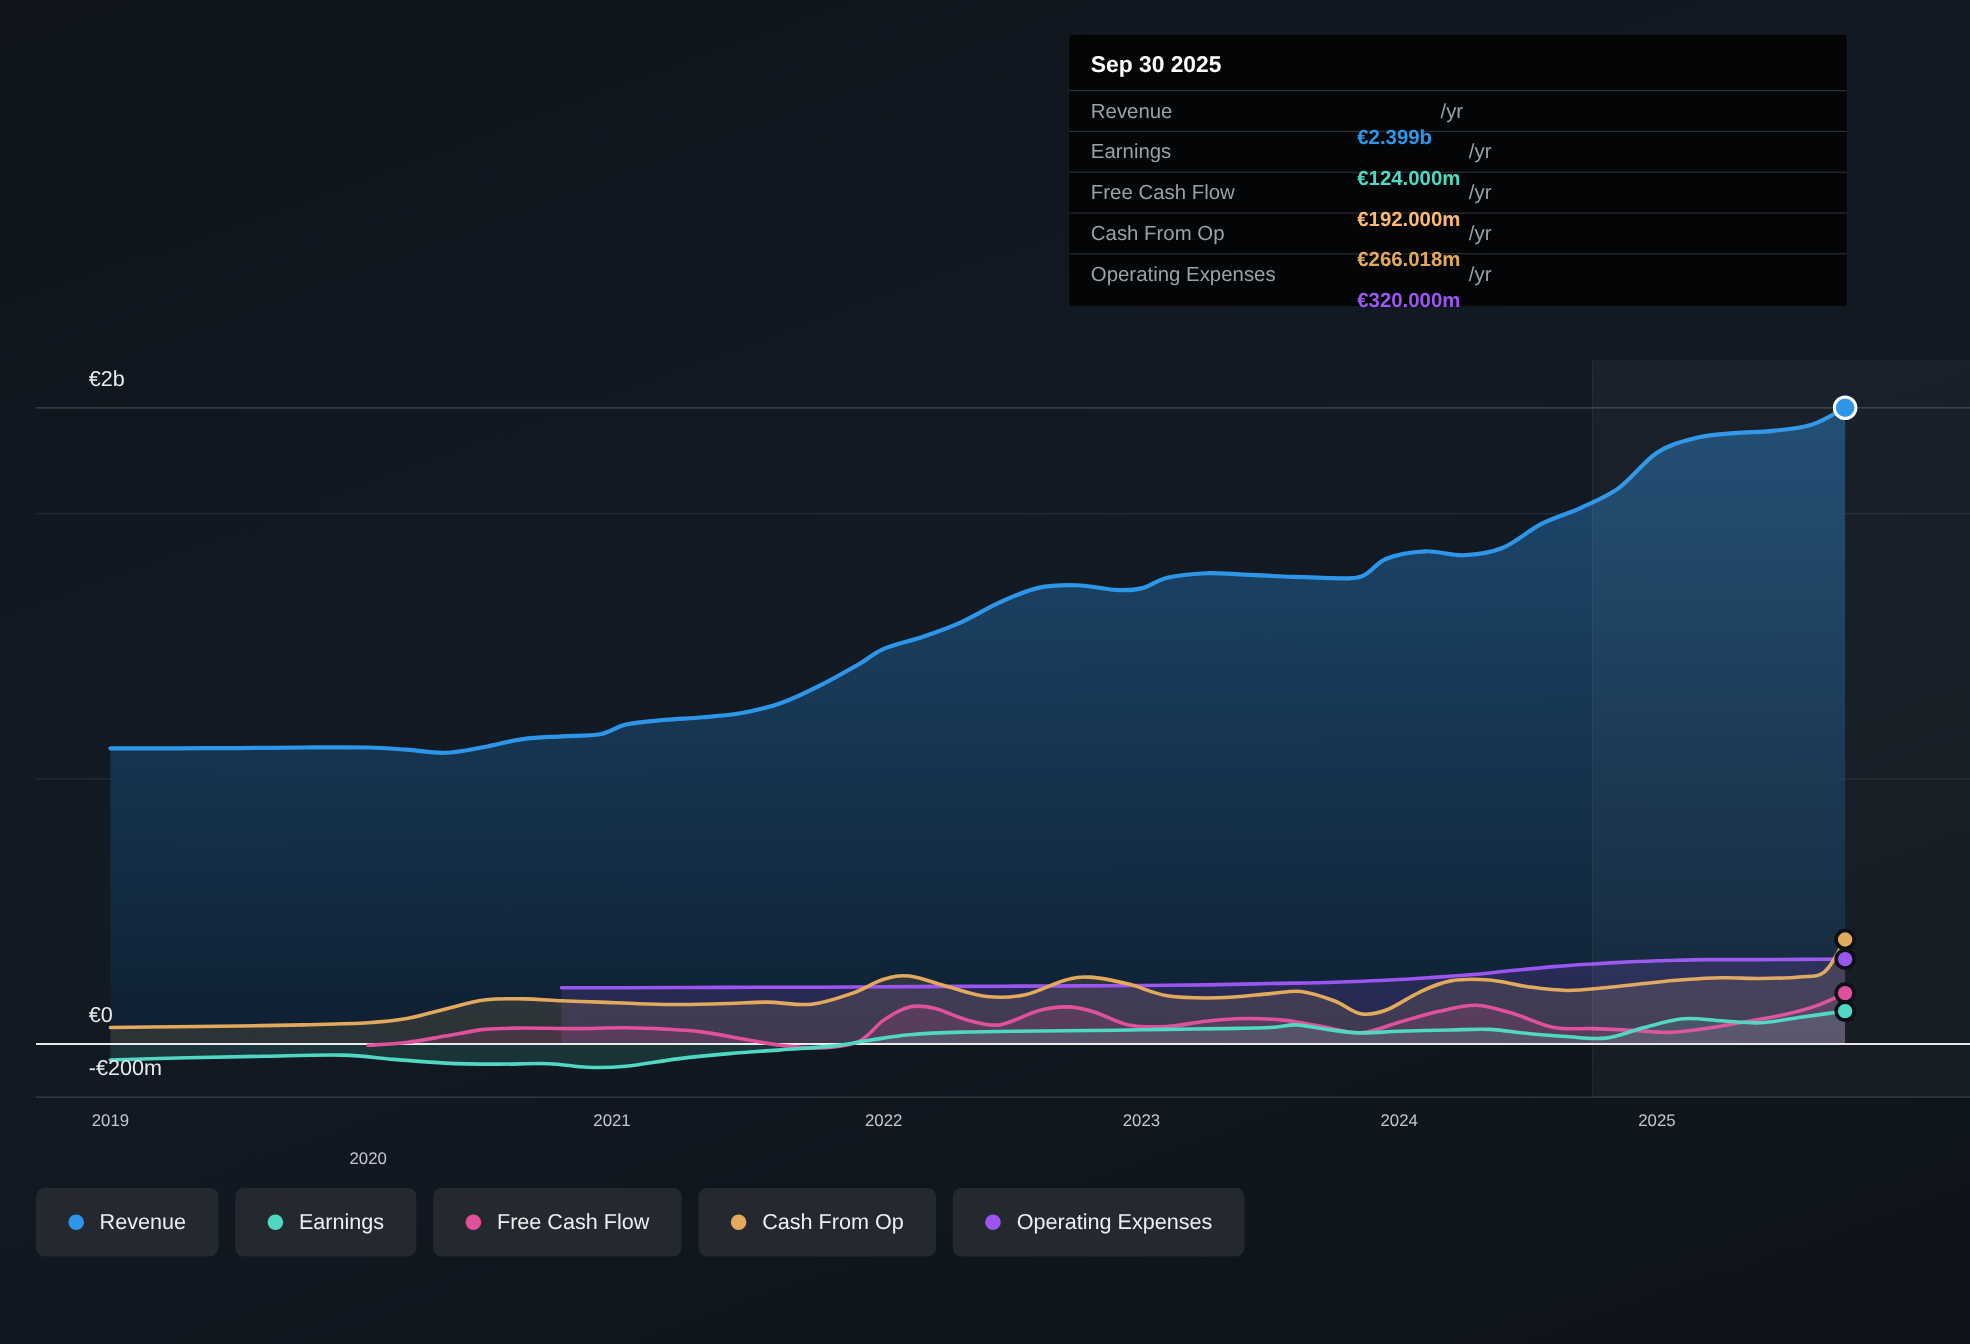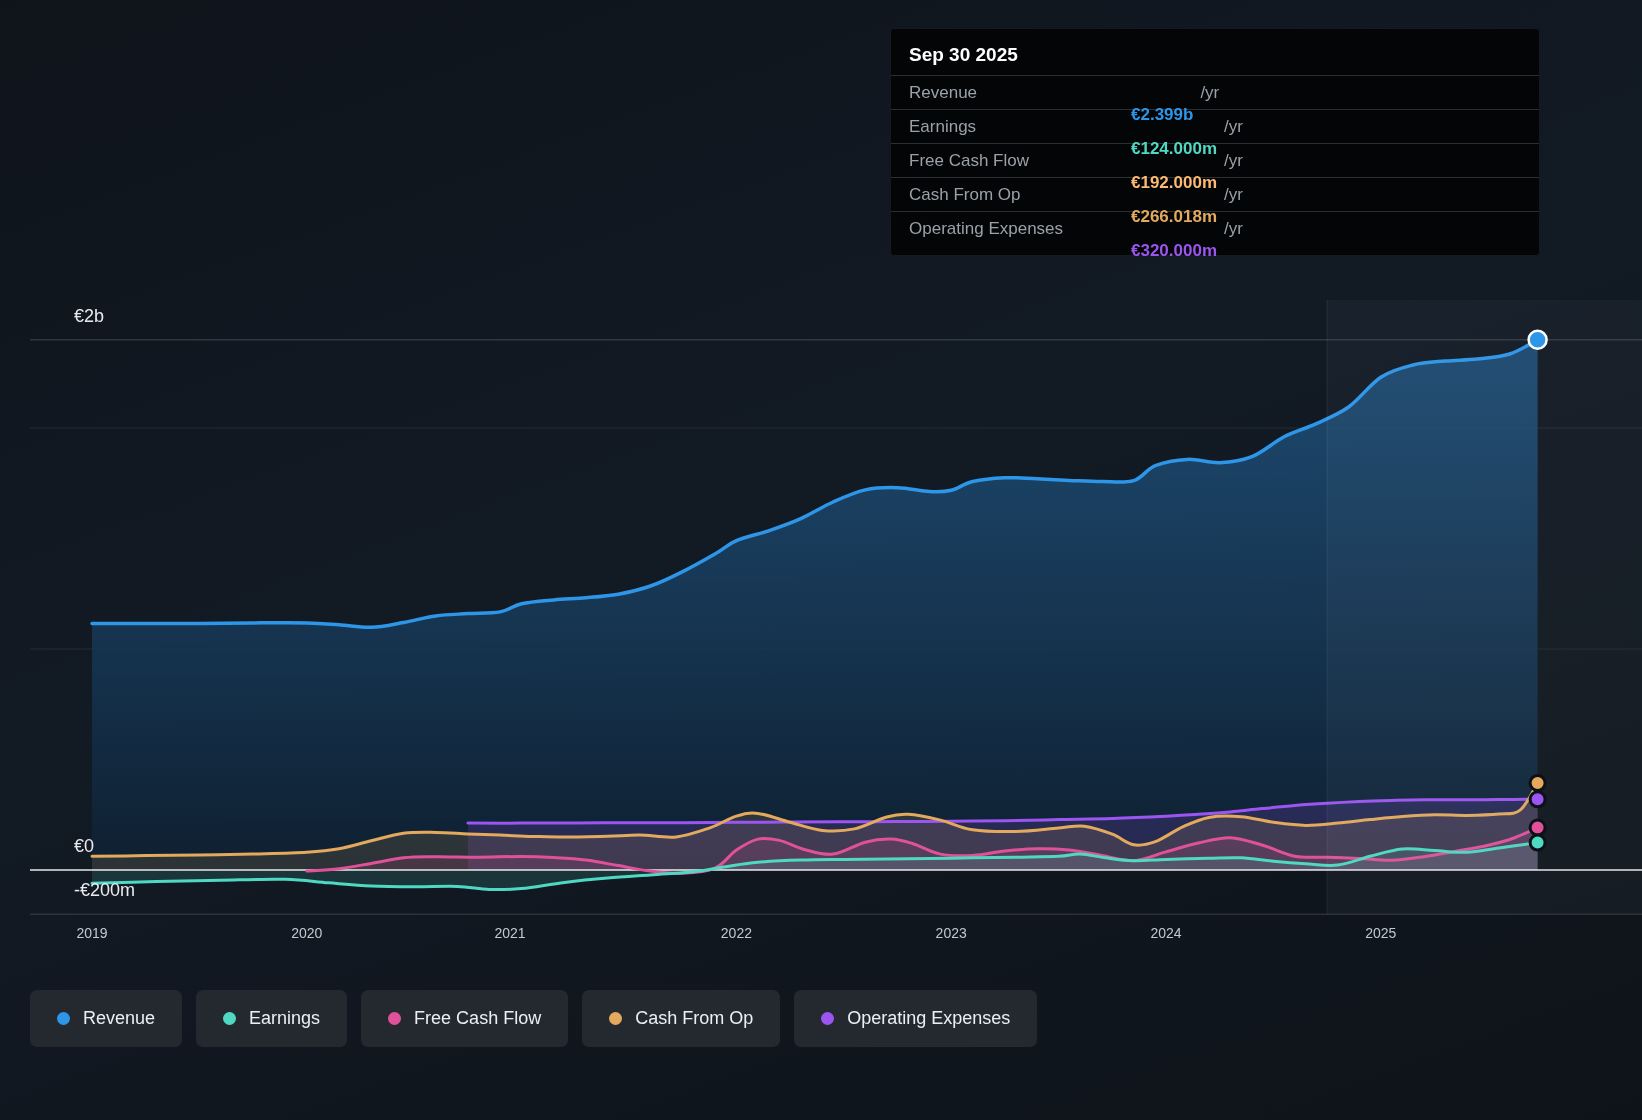--- a/index.html
+++ b/index.html
@@ -102,21 +102,21 @@
         <circle cx="1537.604000000004" cy="39.821000000000026" r="9" fill="#2e96e8" stroke="#ffffff" stroke-width="2.5"></circle>
         <circle cx="1537.604000000004" cy="499.28" r="7.5" fill="#9b55f0" stroke="#0c1116" stroke-width="3"></circle>
         <circle cx="1537.604000000004" cy="482.926" r="7.5" fill="#e3a95c" stroke="#0c1116" stroke-width="3"></circle>
         <circle cx="1537.604000000004" cy="527.568" r="7.5" fill="#e0519b" stroke="#0c1116" stroke-width="3"></circle>
         <circle cx="1537.604000000004" cy="542.596" r="7.5" fill="#4fd8c2" stroke="#0c1116" stroke-width="3"></circle>
       </svg>
   </div>
 
   <div id="xlabels">
       <div class="xlab" style="left: 92px;">2019</div>
-      <div class="xlab" style="left: 306.8px;">2020</div>
+      <div class="xlab" style="left: 306.8px; margin-top: 32px;">2020</div>
       <div class="xlab" style="left: 510px;">2021</div>
       <div class="xlab" style="left: 736.4px;">2022</div>
       <div class="xlab" style="left: 951.2px;">2023</div>
       <div class="xlab" style="left: 1166px;">2024</div>
       <div class="xlab" style="left: 1380.8px; text-align: right;">2025</div>
     </div>
 
   <div class="legend" id="legend">
       <div class="pill">
         <span class="dot" style="background: rgb(46, 150, 232);"></span>

